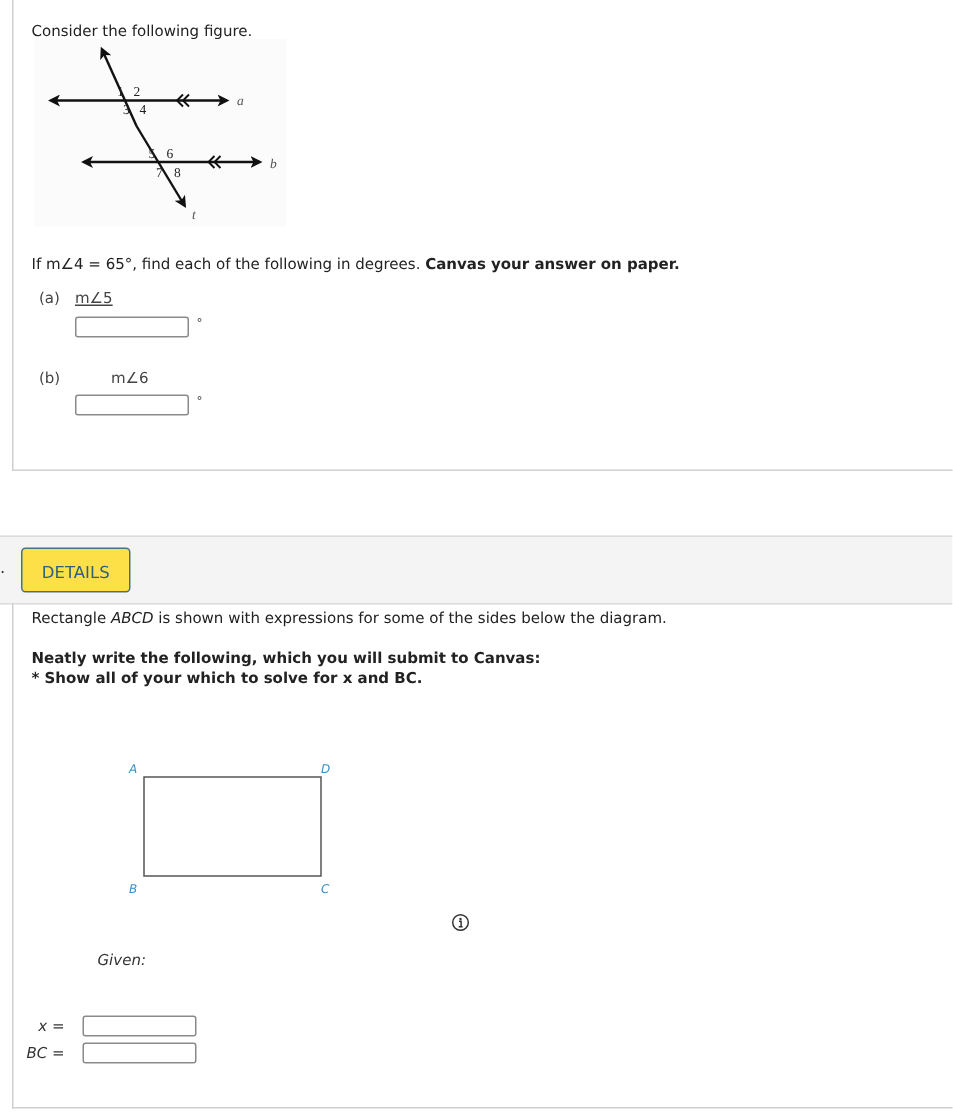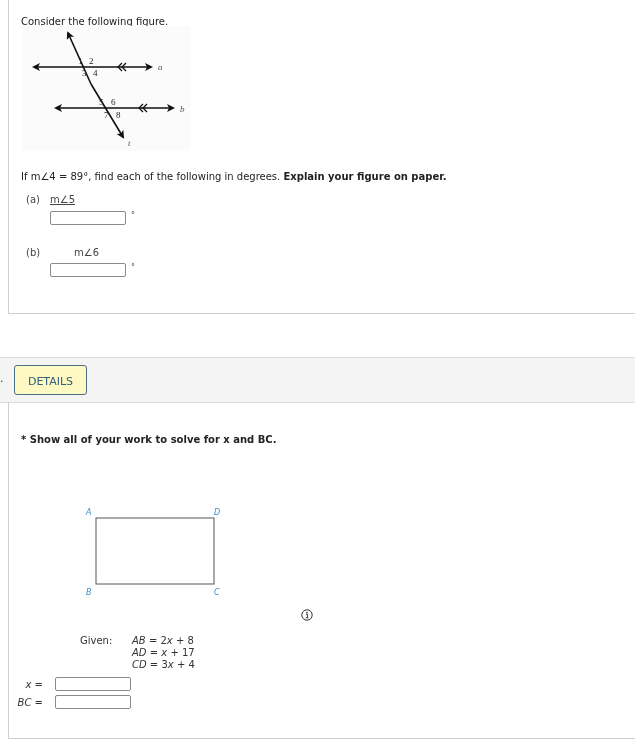--- a/index.html
+++ b/index.html
@@ -19,33 +19,33 @@
     border-radius: 2px; background: #fff; box-sizing: border-box; padding: 0 3px; font-size: 10px;
   }
   .deg { position: absolute; font-size: 8px; color: #444; }
   .header2 {
     position: absolute; left: 0; top: 357px; width: 635px; height: 44px;
     background: #f4f4f4; border-top: 1px solid #dcdcdc; border-bottom: 1px solid #dcdcdc;
   }
   .dot { position: absolute; left: 0; top: 14px; font-size: 11px; color: #333; }
   .details-btn {
     position: absolute; left: 14px; top: 7px; width: 73px; height: 30px;
-    border: 1px solid #4a7088; border-radius: 3px; background: #fef9c3;
+    border: 1px solid #4a7088; border-radius: 3px; background: #fde047;
     color: #2f5f7e; font-size: 11px; text-align: center; line-height: 30px;
     box-sizing: border-box; font-family: "DejaVu Sans", sans-serif;
   }
   .card2 {
     position: absolute; left: 8px; top: 402px; width: 627px; height: 336px;
     border-left: 1px solid #cfcfcf; border-bottom: 1px solid #cfcfcf;
   }
   .bold { font-weight: bold; }
   .ul { text-decoration: underline; }
   .rect-fig { position: absolute; left: 74px; top: 104px; width: 140px; height: 92px; }
   .info-icon { position: absolute; left: 292px; top: 207px; width: 12px; height: 12px; cursor: pointer; }
-  .given-label { position: absolute; left: 71px; top: 233px; color: #333; }
+  .given-label { position: absolute; left: 56px; top: 233px; color: #333; font-style: italic; }
   .given-lines { position: absolute; left: 123px; top: 233px; color: #333; line-height: 12px; }
   .var { font-style: italic; }
   .lbl { position: absolute; color: #333; text-align: right; width: 30px; }
 </style>
 </head>
 <body>
 
 <div class="card1">
   <p class="p" style="left:12px;top:16px;">Consider the following figure.</p>
 
@@ -76,42 +76,44 @@
         <text x="88" y="79">6</text>
         <text x="81" y="92">7</text>
         <text x="93" y="92">8</text>
         <text x="135" y="44" font-style="italic" fill="#555">a</text>
         <text x="157" y="86" font-style="italic" fill="#555">b</text>
         <text x="105" y="120" font-style="italic" fill="#555">t</text>
       </g>
     </svg>
   </div>
 
-  <p class="p" style="left:12px;top:171px;"><span>If m∠4 = 89°, find each of the following in degrees. </span><span class="bold">Explain your figure on paper.</span></p>
+  <p class="p" style="left:12px;top:171px;"><span>If m∠4 = 65°, find each of the following in degrees. </span><span class="bold">Canvas your answer on paper.</span></p>
 
   <p class="p" style="left:17px;top:194px;color:#444;">(a)</p>
   <p class="p" style="left:41px;top:194px;color:#444;text-decoration:underline;">m∠5</p>
   <input class="answer-box" style="left: 41px; top: 211px;" value="">
   <span class="deg" style="left:122px;top:211px;">°</span>
 
   <p class="p" style="left:17px;top:247px;color:#444;">(b)</p>
   <p class="p" style="left:41px;top:247px;color:#444;margin-left:24px;">m∠6</p>
   <input class="answer-box" style="left: 41px; top: 263px;" value="">
   <span class="deg" style="left:122px;top:263px;">°</span>
 </div>
 
 <div class="header2">
   <span class="dot">.</span>
   <button class="details-btn">DETAILS</button>
 </div>
 
 <div class="card2">
+  <p class="p" style="left:12px;top:5px;"><span>Rectangle </span><span class="var">ABCD</span><span> is shown with expressions for some of the sides below the diagram.</span></p>
 
   <div class="p bold" style="left:12px;top:31px;line-height:13px;">
-    <div>* Show all of your work to solve for x and BC.</div>
+    <div>Neatly write the following, which you will submit to Canvas:</div>
+    <div>* Show all of your which to solve for x and BC.</div>
   </div>
 
   <div class="rect-fig">
     <svg width="140" height="92" viewBox="0 0 140 92">
       <rect x="13" y="12" width="118" height="66" fill="#fff" stroke="#555" stroke-width="1"></rect>
       <g font-family="DejaVu Sans, sans-serif" font-size="8" font-style="italic" fill="#3d8fc6">
         <text x="3" y="9">A</text>
         <text x="131" y="9">D</text>
         <text x="3" y="89">B</text>
         <text x="131" y="89">C</text>
@@ -119,24 +121,19 @@
     </svg>
   </div>
 
   <svg class="info-icon" viewBox="0 0 12 12">
     <circle cx="6" cy="6" r="5.2" fill="none" stroke="#333" stroke-width="1"></circle>
     <circle cx="6" cy="3.6" r="0.8" fill="#333"></circle>
     <path d="M5,5.2 L6.4,5.2 L6.4,8.6 M4.8,8.8 L7.4,8.8" stroke="#333" stroke-width="1" fill="none"></path>
   </svg>
 
   <span class="given-label">Given:</span>
-  <div class="given-lines">
-    <div><span class="var">AB</span><span> = 2</span><span class="var">x</span><span> + 8</span></div>
-    <div><span class="var">AD</span><span> = </span><span class="var">x</span><span> + 17</span></div>
-    <div><span class="var">CD</span><span> = 3</span><span class="var">x</span><span> + 4</span></div>
-  </div>
 
   <div class="lbl" style="left:4px;top:277px;"><span class="var">x</span><span> =</span></div>
   <input class="answer-box" style="left: 46px; top: 275px;" value="">
 
   <div class="lbl" style="left:4px;top:295px;"><span class="var">BC</span><span> =</span></div>
   <input class="answer-box" style="left: 46px; top: 293px;" value="">
 </div>
 
 </body></html>

